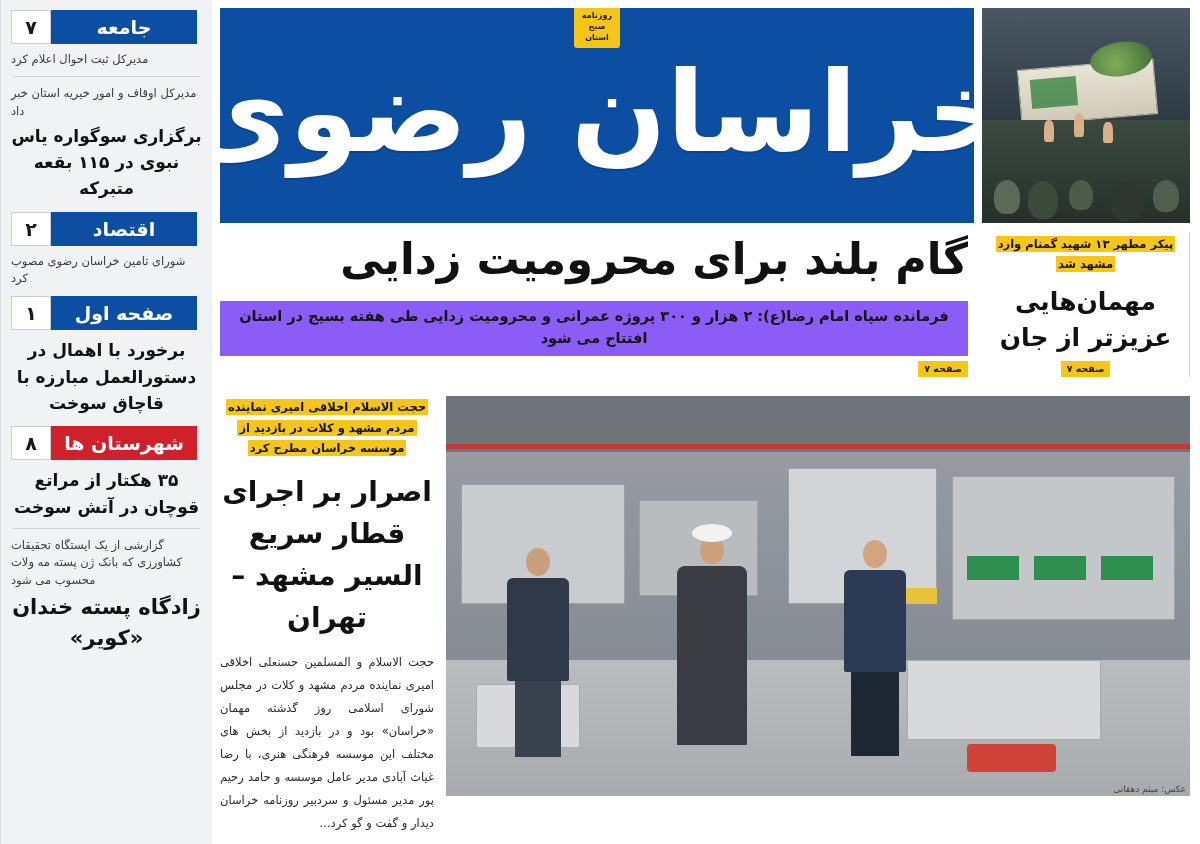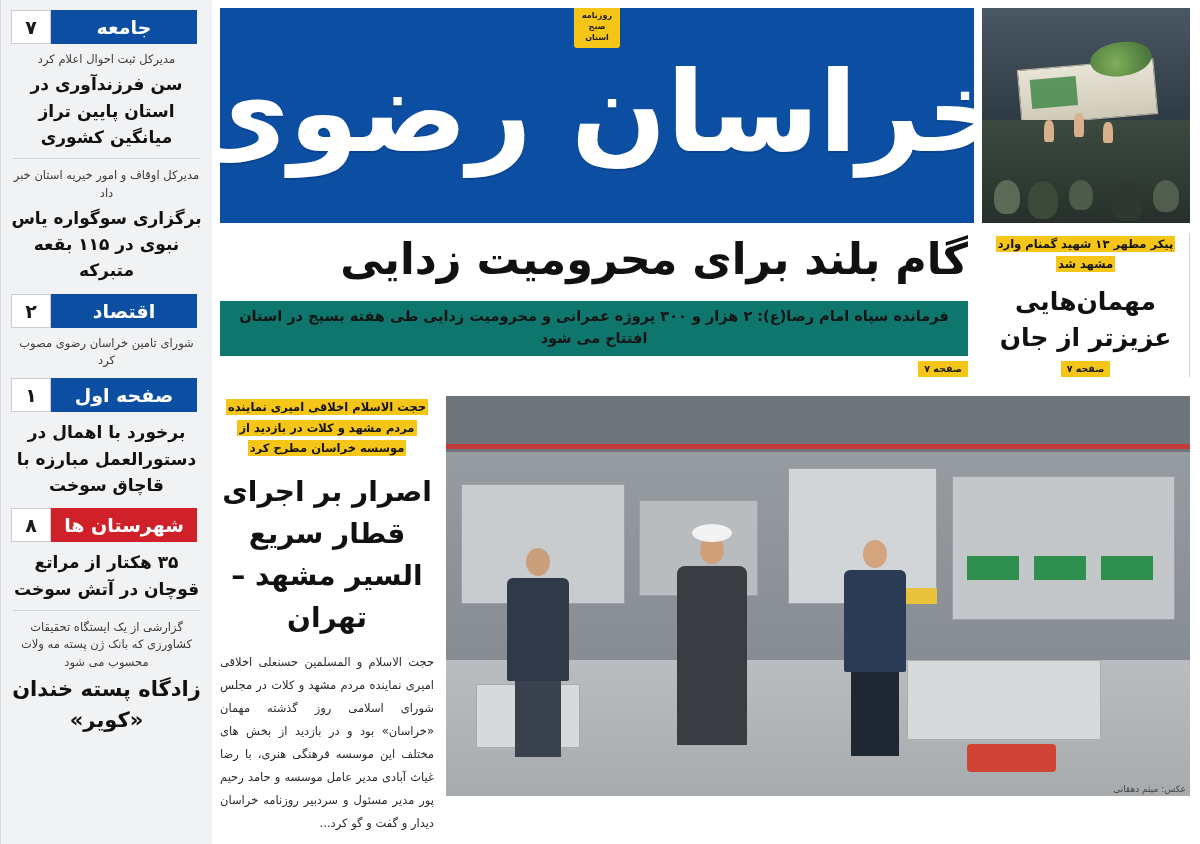--- a/index.html
+++ b/index.html
@@ -47,21 +47,21 @@
     margin-right: 5px;
     display: flex; align-items: center; justify-content: center;
     color: #fff; font-size: 19px; font-weight: bold;
     letter-spacing: -0.5px;
   }
   .cat.blue { background: #0b4ea2; }
   .cat.red  { background: #d0202a; }
   .kicker {
     font-size: 11.5px;
     color: #3b3b3b;
-    text-align: center;
+    text-align: left;
     line-height: 1.5;
     margin-bottom: 3px;
   }
   .headline-s {
     font-size: 17px;
     font-weight: bold;
     color: #111;
     text-align: center;
     line-height: 1.55;
     margin-bottom: 4px;
@@ -169,21 +169,21 @@
     font-size: 43px;
     font-weight: bold;
     color: #111;
     text-align: right;
     line-height: 1.25;
     letter-spacing: -1px;
     padding-left: 8px;
   }
   .lead-sub {
     margin-top: 14px;
-    background: #0f766e;
+    background: #8b5cf6;
     color: #141414;
     font-size: 14.5px;
     font-weight: bold;
     text-align: center;
     padding: 5px 6px 7px;
     line-height: 1.5;
   }
   .page-tag {
     display: inline-block;
     background: #f5c518;
@@ -272,21 +272,20 @@
 <div class="page">
 
   <aside class="sidebar">
 
     <div class="side-block">
       <div class="side-head">
         <div class="cat blue">جامعه</div>
         <div class="pagenum">۷</div>
       </div>
       <div class="kicker">مدیرکل ثبت احوال اعلام کرد</div>
-      <div class="headline-s">سن فرزندآوری در استان پایین تراز میانگین کشوری</div>
       <div class="side-sep"></div>
       <div class="kicker">مدیرکل اوقاف و امور خیریه استان خبر داد</div>
       <div class="headline-s">برگزاری سوگواره یاس نبوی در ۱۱۵ بقعه متبرکه</div>
     </div>
 
     <div class="side-block">
       <div class="side-head">
         <div class="cat blue">اقتصاد</div>
         <div class="pagenum">۲</div>
       </div>

